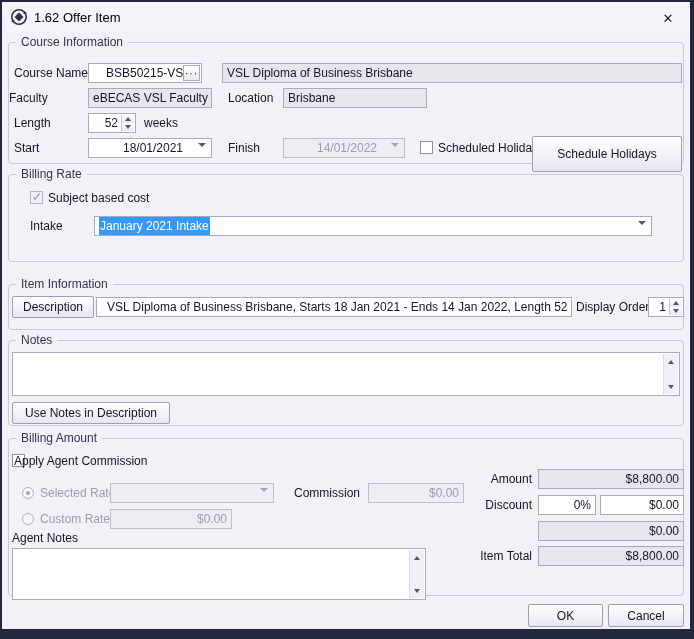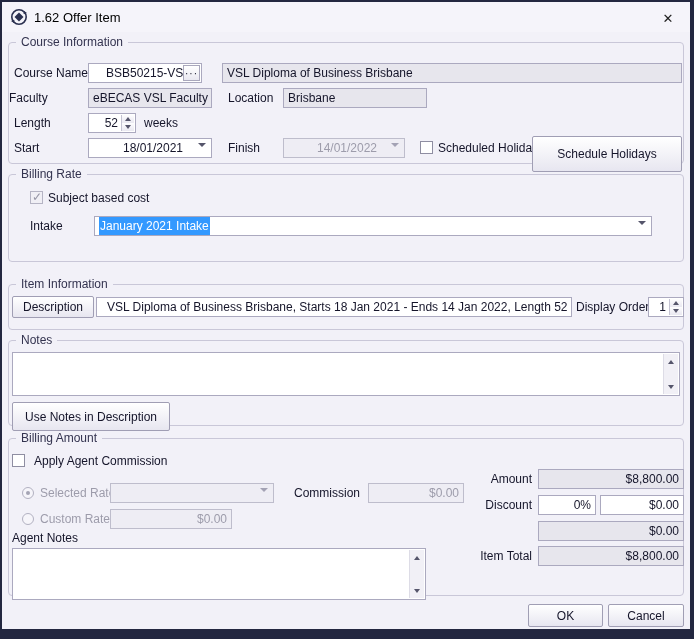--- a/index.html
+++ b/index.html
@@ -159,27 +159,27 @@
     <span></span>
     <span class="scroll">
       <span class="up">
             <span class="tri-up-s"></span>
           </span>
       <span class="dn">
             <span class="tri-dn-s"></span>
           </span>
     </span>
   </div>
-  <div class="btn" style="left:10px;top:400px;width:158px;height:29px">Use Notes in Description</div>
+  <div class="btn" style="left:10px;top:400px;width:158px;height:22px">Use Notes in Description</div>
 
   <div class="group" style="left:6px;top:436px;width:676px;height:158px"></div>
   <div class="gl" style="left:14px;top:429px">Billing Amount</div>
 
   <span class="cb" style="left:10px;top:452px"></span>
-  <div class="lbl" style="left:32px;top:449px">Apply Agent Commission</div>
+  <div class="lbl" style="left:12px;top:449px">Apply Agent Commission</div>
 
   <span class="radio sel" style="left:20px;top:485px"></span>
   <div class="lbl gray" style="left:38px;top:481px">Selected Rate</div>
   <div class="field dis" style="left:108px;top:481px;width:164px">
     <span class="flex1"></span>
     <span class="dd"><span class="tri-dn dim"></span></span>
   </div>
   <div class="lbl" style="left:292px;top:481px">Commission</div>
   <div class="field dis num" style="left:366px;top:481px;width:96px">
     <span>$0.00</span>

